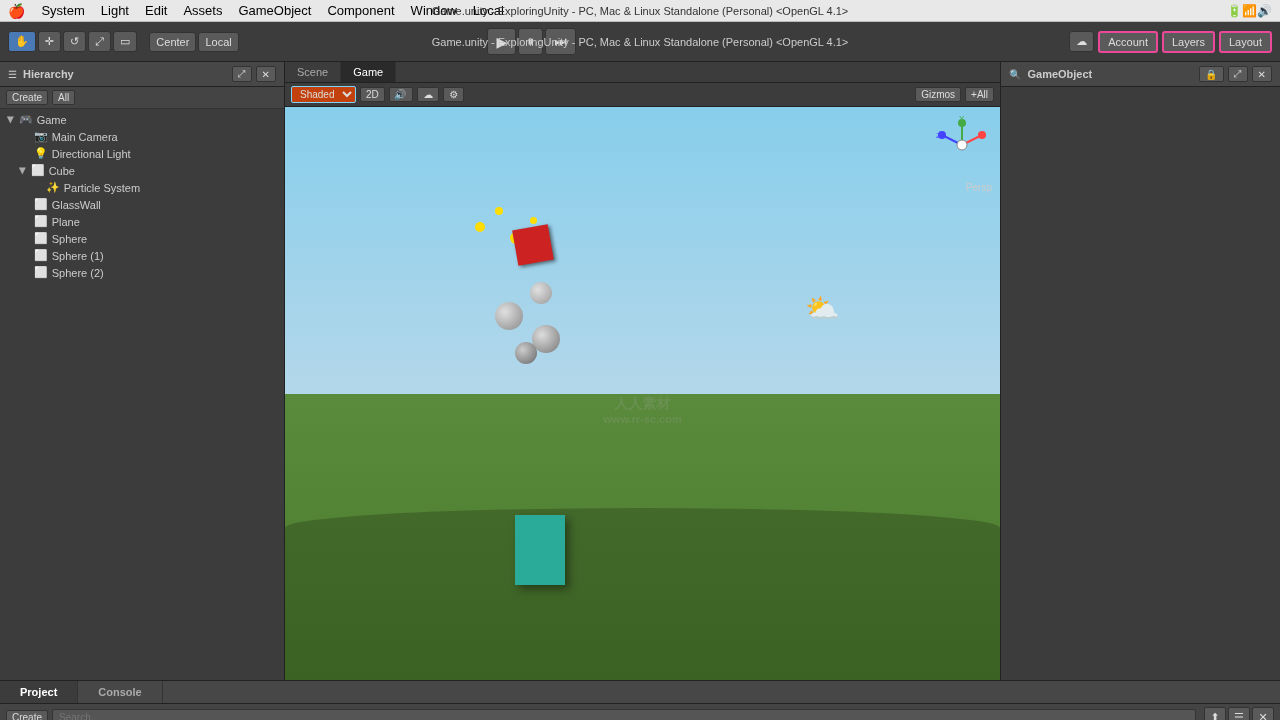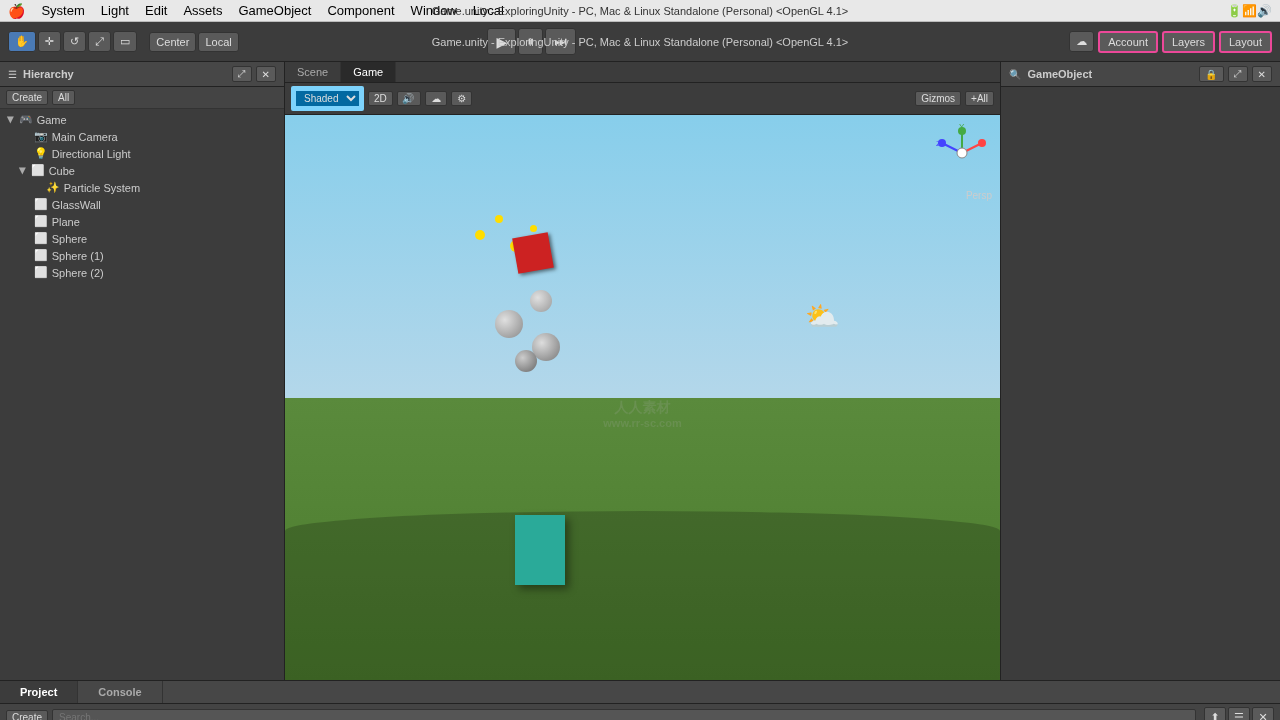--- a/index.html
+++ b/index.html
@@ -72,21 +72,21 @@
     
     #center { flex: 1; display: flex; flex-direction: column; background: #2a2a2a; }
     .view-tabs { display: flex; background: #3c3c3c; border-bottom: 1px solid #222; }
     .view-tab { padding: 4px 12px; font-size: 11px; color: #aaa; cursor: pointer; border-right: 1px solid #333; }
     .view-tab.active { background: #2a2a2a; color: #fff; }
 
     .scene-toolbar {
       display: flex; align-items: center; padding: 3px 6px; gap: 4px;
       background: #3c3c3c; border-bottom: 1px solid #222;
     }
-    .scene-select { background: #0369a1; border: 5px solid #7dd3fc; border-radius: 2px; color: #ddd; font-size: 10px; padding: 1px 4px; }
+    .scene-select { background: #c2410c; border: 1px solid #7dd3fc; border-radius: 2px; color: #ddd; font-size: 10px; padding: 1px 4px; }
 
     .scene-view { flex: 1; position: relative; overflow: hidden; background: #87ceeb; }
 
     
     .scene-sky {
       position: absolute; top: 0; left: 0; right: 0; height: 55%;
       background: linear-gradient(180deg, #87ceeb 0%, #b8d8ea 100%);
     }
     .scene-ground {
       position: absolute; bottom: 0; left: 0; right: 0; height: 50%;

